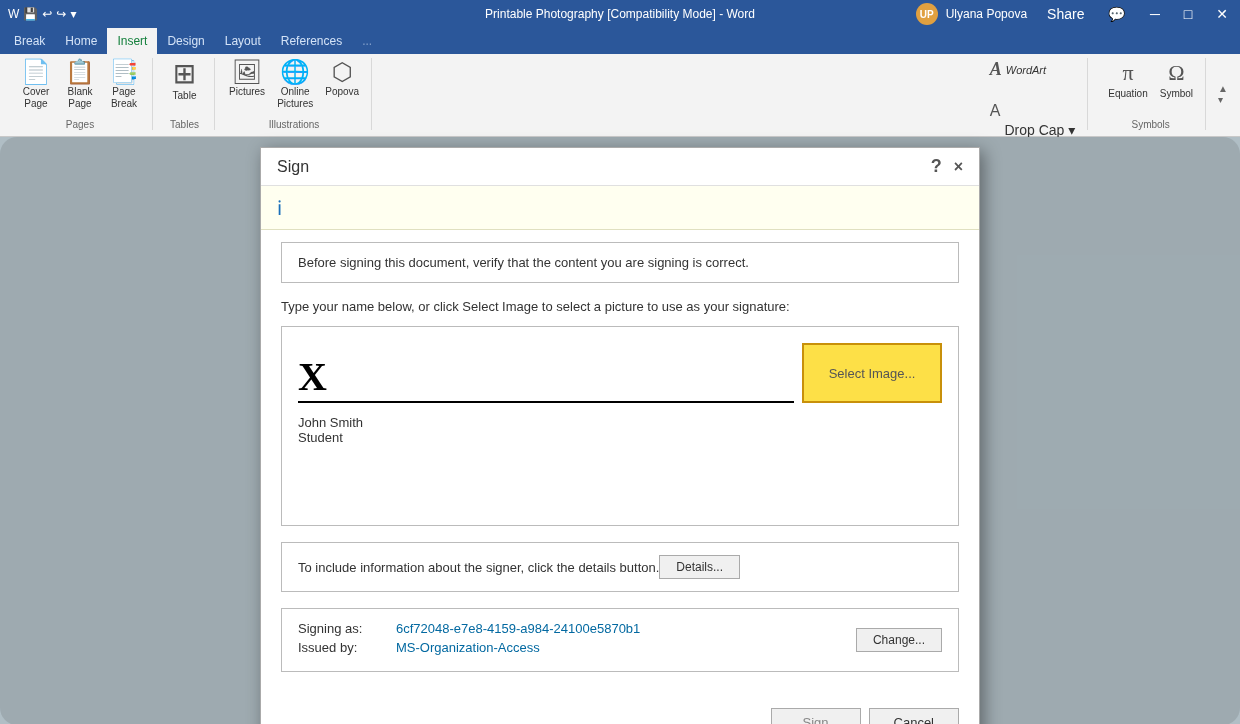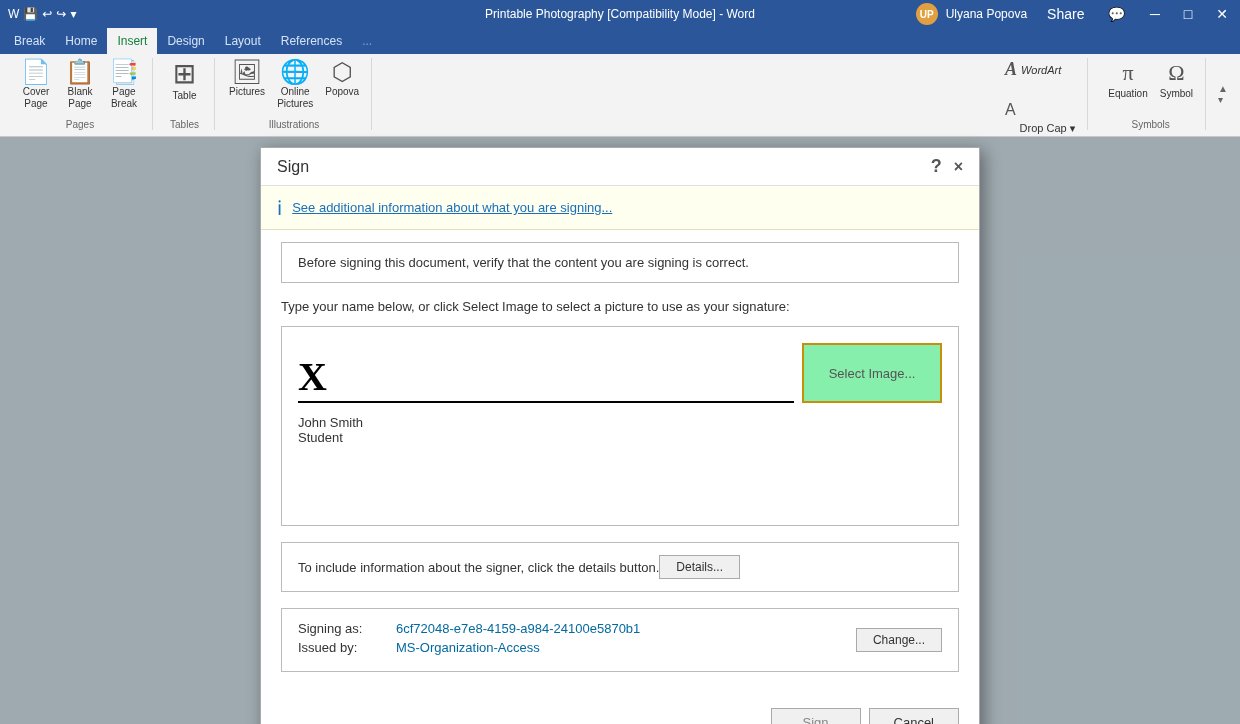--- a/index.html
+++ b/index.html
@@ -153,20 +153,21 @@
 
     
     .dialog-overlay {
       position: absolute;
       top: 0; left: 0; right: 0; bottom: 0;
       background: rgba(0,0,0,0.1);
       display: flex;
       align-items: flex-start;
       justify-content: center;
       padding-top: 10px;
+      border-radius: 17px;
     }
 
     
     .sign-dialog {
       background: white;
       border: 1px solid #aaa;
       box-shadow: 4px 4px 16px rgba(0,0,0,0.4);
       width: 720px;
       font-size: 13px;
       color: #333;
@@ -268,21 +269,21 @@
       border: none;
       outline: none;
       font-size: 18px;
       width: 100%;
       font-family: inherit;
       background: transparent;
     }
 
     .select-image-btn {
       border: 2px solid #c8900a;
-      background: #86efac;
+      background: #fde047;
       color: #555;
       padding: 8px 16px;
       cursor: pointer;
       font-size: 13px;
       min-width: 140px;
       text-align: center;
       height: 60px;
       display: flex;
       align-items: center;
       justify-content: center;
@@ -515,21 +516,21 @@
     <div style="margin-left:auto; display:flex; align-items:center; gap:8px;">
       <div class="ribbon-group" style="min-width:80px;">
         <div class="ribbon-group-items">
           <div style="display:flex; flex-direction:column; gap:2px;">
             <div class="ribbon-small-btn">
               <span style="font-size:18px; font-weight:bold; font-style:italic; color:#555; font-family:serif;">A</span>
               <span style="font-size:11px;font-style:italic;">WordArt</span>
             </div>
             <div class="ribbon-small-btn">
               <span style="font-size:16px; color:#555;">A</span>
-              <span style="font-size:11px;margin-top:38px;">Drop Cap ▾</span>
+              <span style="font-size:14px;margin-top:38px;">Drop Cap ▾</span>
             </div>
           </div>
         </div>
         <span class="ribbon-group-label">Text</span>
       </div>
 
       <div class="ribbon-group">
         <div class="ribbon-group-items">
           <div class="ribbon-btn">
             <span style="font-size:22px; color:#555; font-family:serif;">π</span>
@@ -559,21 +560,20 @@
       <div class="dialog-title-bar">
         <span class="dialog-title">Sign</span>
         <div class="dialog-title-actions">
           <span class="dialog-help-btn">?</span>
           <span class="dialog-close-btn">×</span>
         </div>
       </div>
 
       <div class="info-banner">
         <span class="info-icon">ℹ</span>
-        <a class="info-link">See additional information about what you are signing...</a>
       </div>
 
       <div class="dialog-body">
 
         <div class="verify-box">
           <span>Before signing this document, verify that the content you are signing is correct.</span>
         </div>
 
         <p class="signature-instructions">Type your name below, or click Select Image to select a picture to use as your signature:</p>
 

